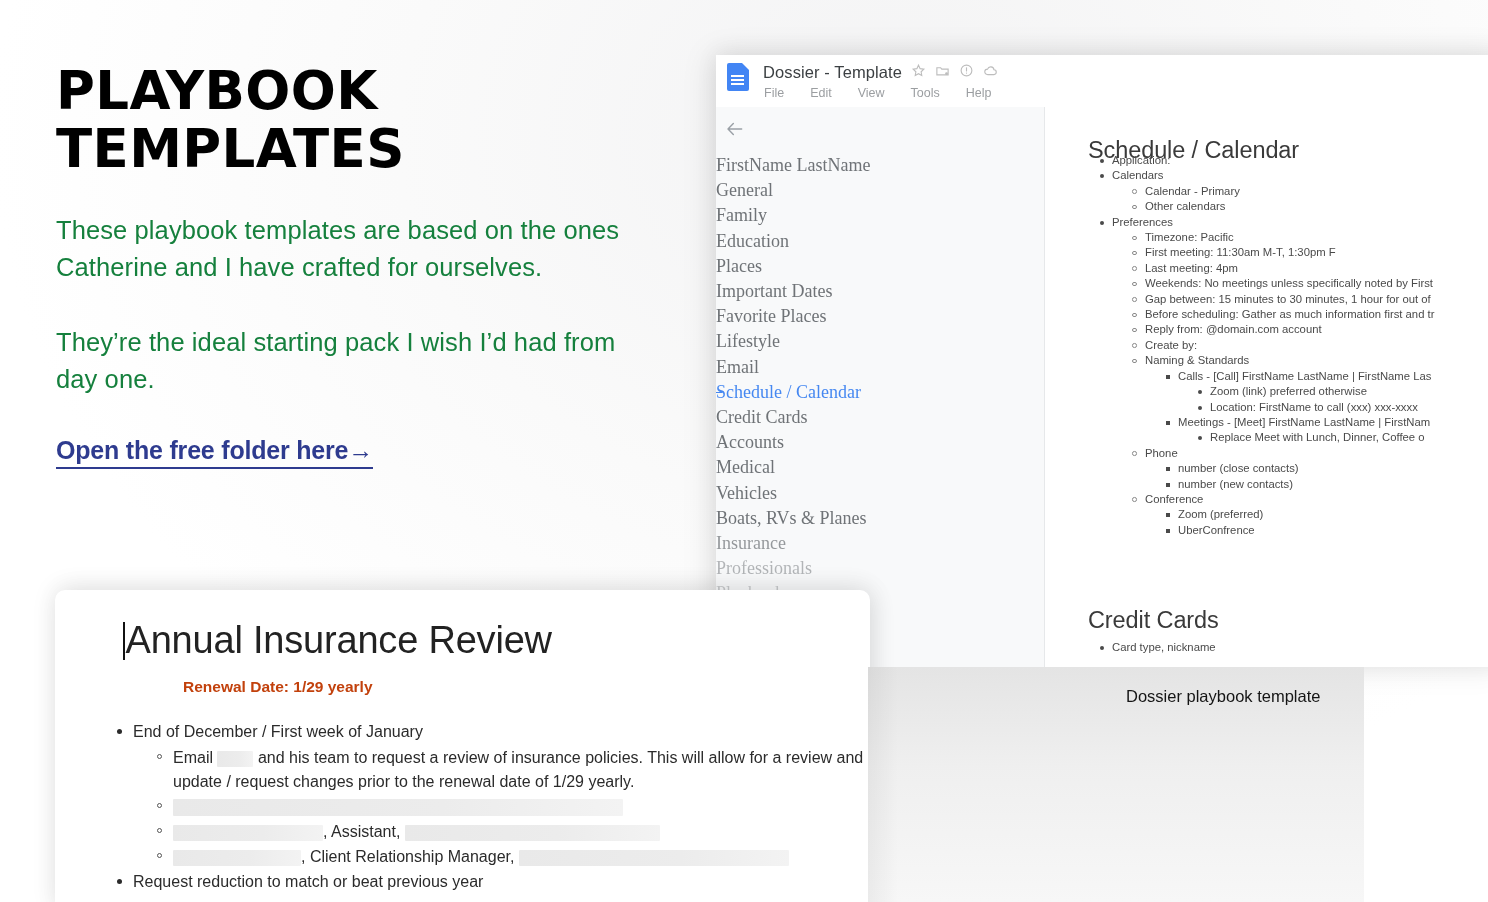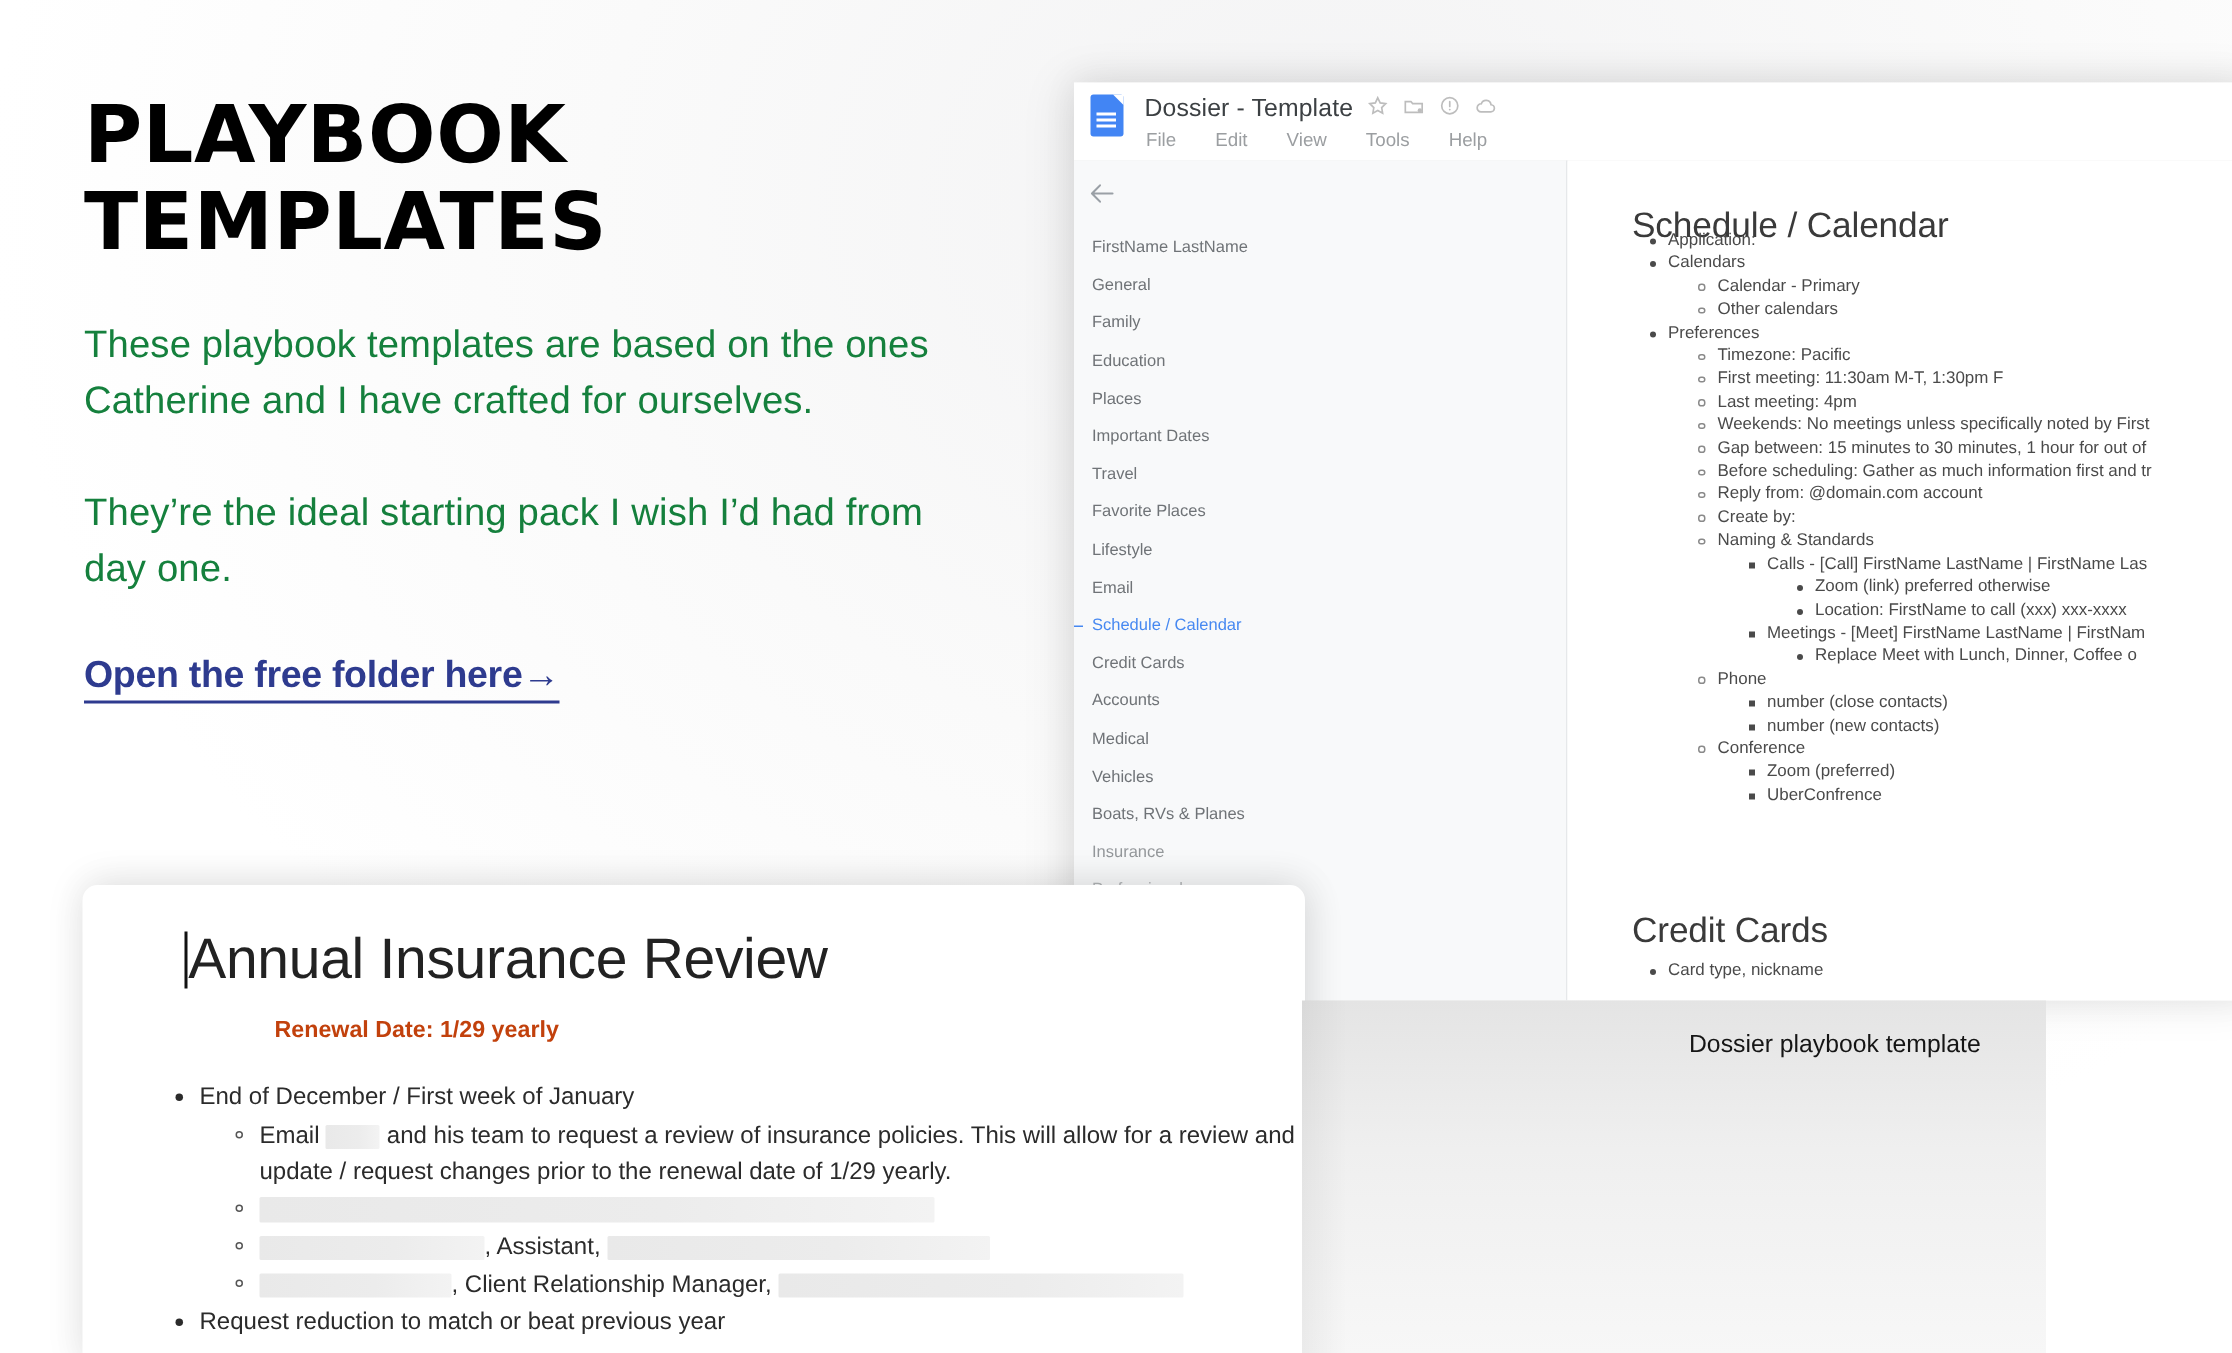--- a/index.html
+++ b/index.html
@@ -220,26 +220,26 @@
     color: #9aa0a6;
     cursor: pointer;
   }
   #outline-list {
     position: absolute;
     left: 0; top: 46px;
     right: 0;
   }
   .outline-item {
     position: relative;
-    font-size: 11px;
+    font-size: 18px;
     line-height: 25.2px;
     color: #6f7377;
-    padding-left: 12px;
     cursor: pointer;
     white-space: nowrap;
+    font-family: Liberation Serif, serif;
   }
   .outline-item.active { color: #4688f1; }
   .outline-item.active::before {
     content: "";
     position: absolute;
     left: 0px; top: 12px;
     width: 6px; height: 1.4px;
     background: #4688f1;
   }
 
@@ -390,21 +390,20 @@
       <svg id="outline-back" viewBox="0 0 24 24">
         <path fill="none" stroke="currentColor" stroke-width="1.7" stroke-linecap="round" stroke-linejoin="round" d="M10 5.5L3.6 12l6.4 6.5M3.8 12H20"></path>
       </svg>
       <nav id="outline-list">
           <div class="outline-item">FirstName LastName</div>
           <div class="outline-item">General</div>
           <div class="outline-item">Family</div>
           <div class="outline-item">Education</div>
           <div class="outline-item">Places</div>
           <div class="outline-item">Important Dates</div>
-          <div class="outline-item">Travel</div>
           <div class="outline-item">Favorite Places</div>
           <div class="outline-item">Lifestyle</div>
           <div class="outline-item">Email</div>
           <div class="outline-item active">Schedule / Calendar</div>
           <div class="outline-item">Credit Cards</div>
           <div class="outline-item">Accounts</div>
           <div class="outline-item">Medical</div>
           <div class="outline-item">Vehicles</div>
           <div class="outline-item">Boats, RVs &amp; Planes</div>
           <div class="outline-item" style="opacity: 0.72;">Insurance</div>

